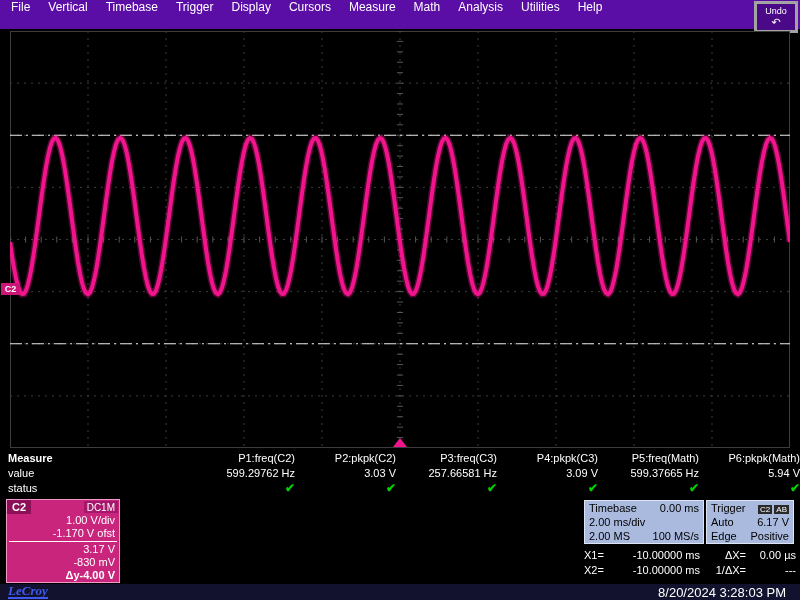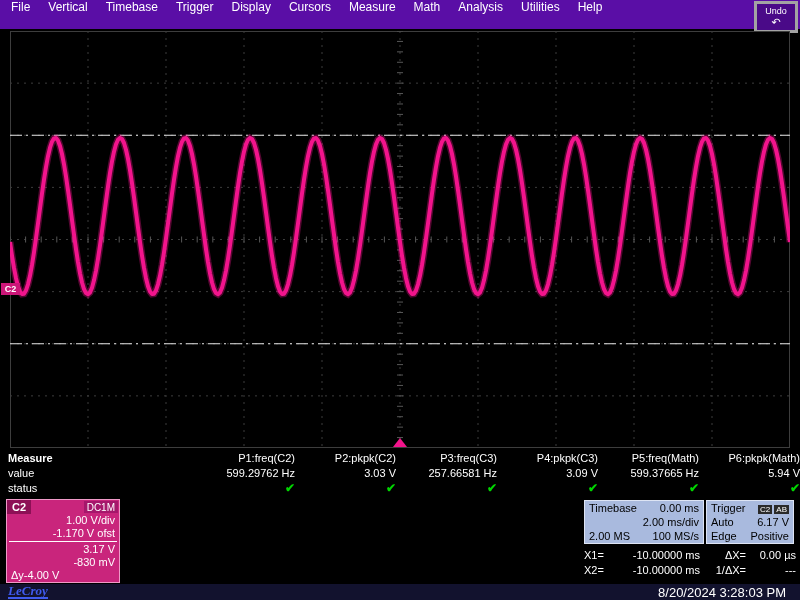--- a/index.html
+++ b/index.html
@@ -34,30 +34,30 @@
   
   .c2box{position:absolute;left:6px;top:499px;width:114px;height:84px;background:#c9257c;
          border:1px solid #ef9ac8;color:#fff;font-size:11px;box-sizing:border-box;}
   .c2head{display:flex;justify-content:space-between;align-items:center;height:14px;}
   .c2title{background:#8d1056;padding:0 5px;font-weight:bold;height:100%;
            display:flex;align-items:center;}
   .c2coup{background:#a5176b;padding:0 3px;font-size:10px;height:12px;margin-right:1px;
           display:flex;align-items:center;}
   .c2row{text-align:right;padding-right:4px;line-height:13px;white-space:nowrap;}
   .c2div{border-top:1px solid #fff;margin:1px 2px;}
-  .c2last{display:flex;justify-content:flex-start;padding:0 4px;line-height:13px;}
+  .c2last{display:flex;justify-content:flex-end;padding:0 4px;line-height:13px;font-weight:bold;}
 
   
   .infobox{position:absolute;top:500px;background:#a9bade;border:1px solid #dde4f4;
            color:#000;font-size:11px;box-sizing:border-box;}
   .tbbox{left:584px;width:120px;height:44px;}
   .trbox{left:706px;width:88px;height:44px;}
   .irow{display:flex;justify-content:space-between;align-items:center;
         padding:0 4px;line-height:14px;white-space:nowrap;}
-  .irow.right{justify-content:flex-end;}
+  .irow.right{justify-content:flex-start;}
   .badge{background:#2a2a2a;color:#fff;font-size:8px;padding:0 2px;margin-left:2px;
          line-height:10px;}
 
   
   .xreadout{position:absolute;left:584px;top:548px;width:214px;color:#fff;font-size:11px;}
   .xrow{display:flex;line-height:15px;align-items:center;}
   .xlab{width:30px;}
   .xval{width:86px;text-align:right;}
   .xlab2{width:46px;text-align:right;}
   .xval2{flex:1;text-align:right;padding-right:2px;}

